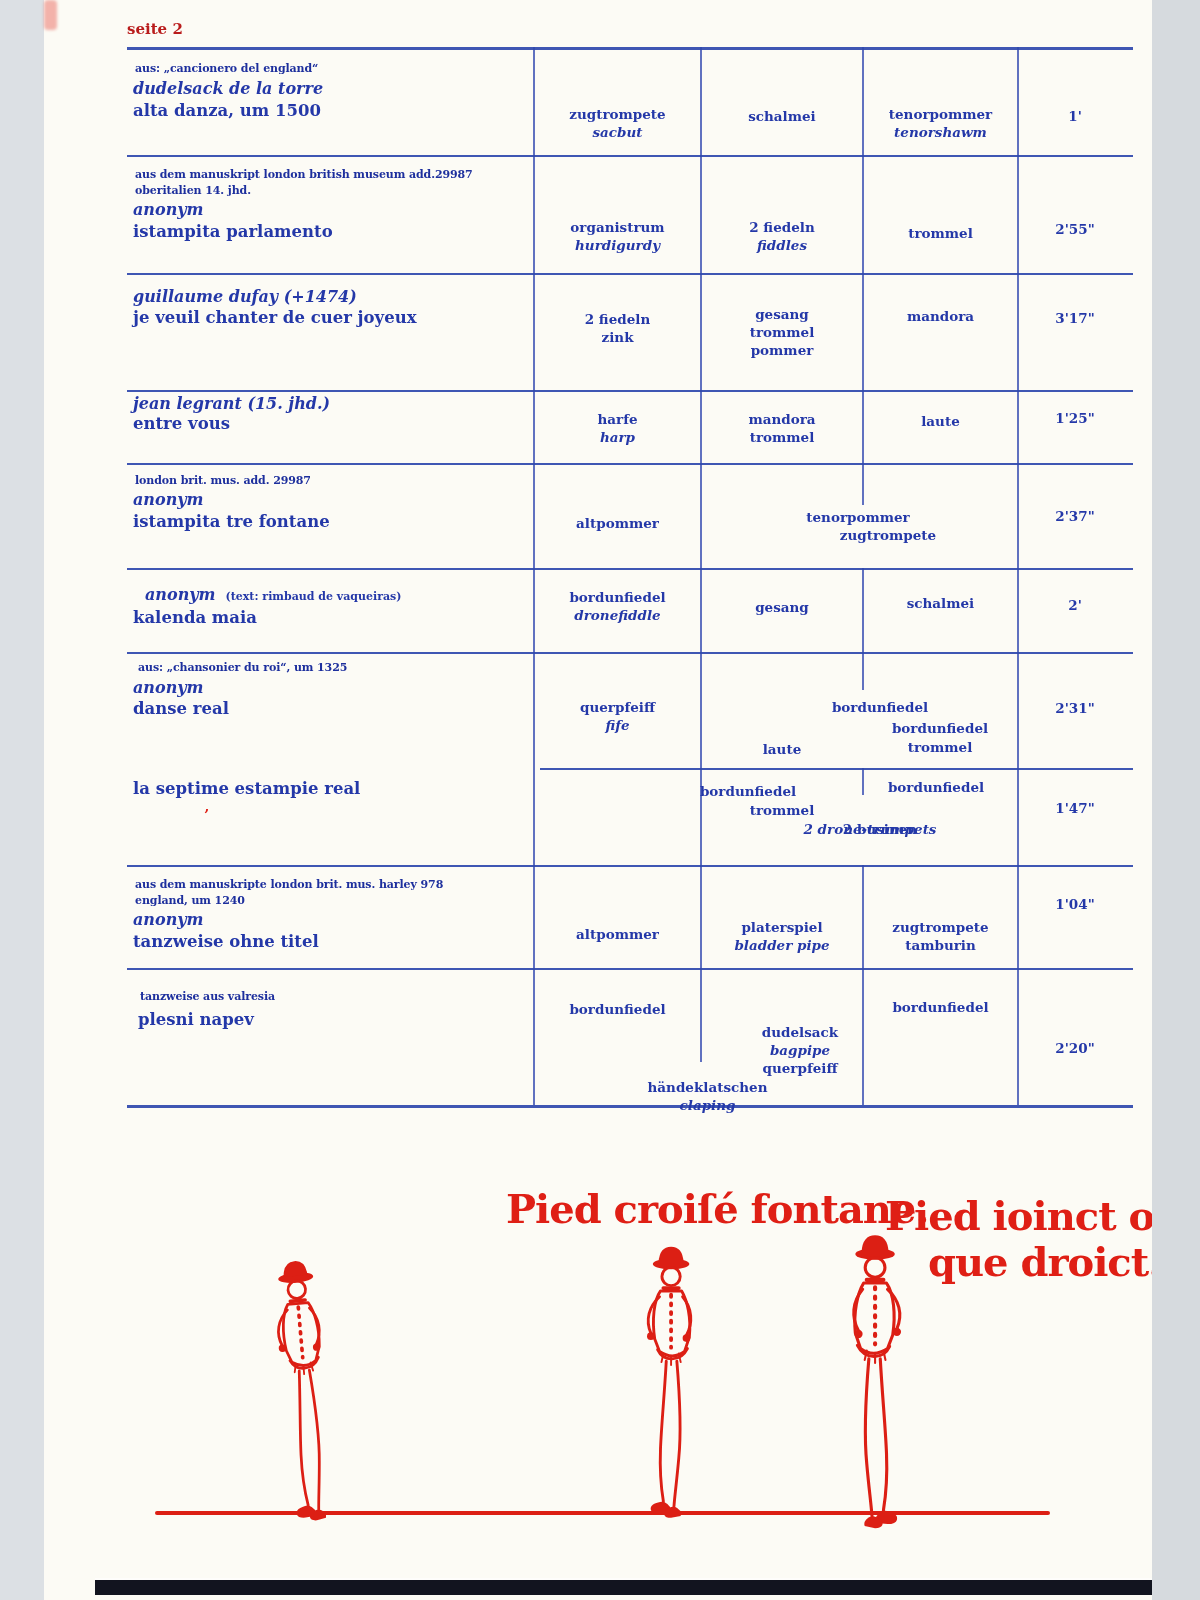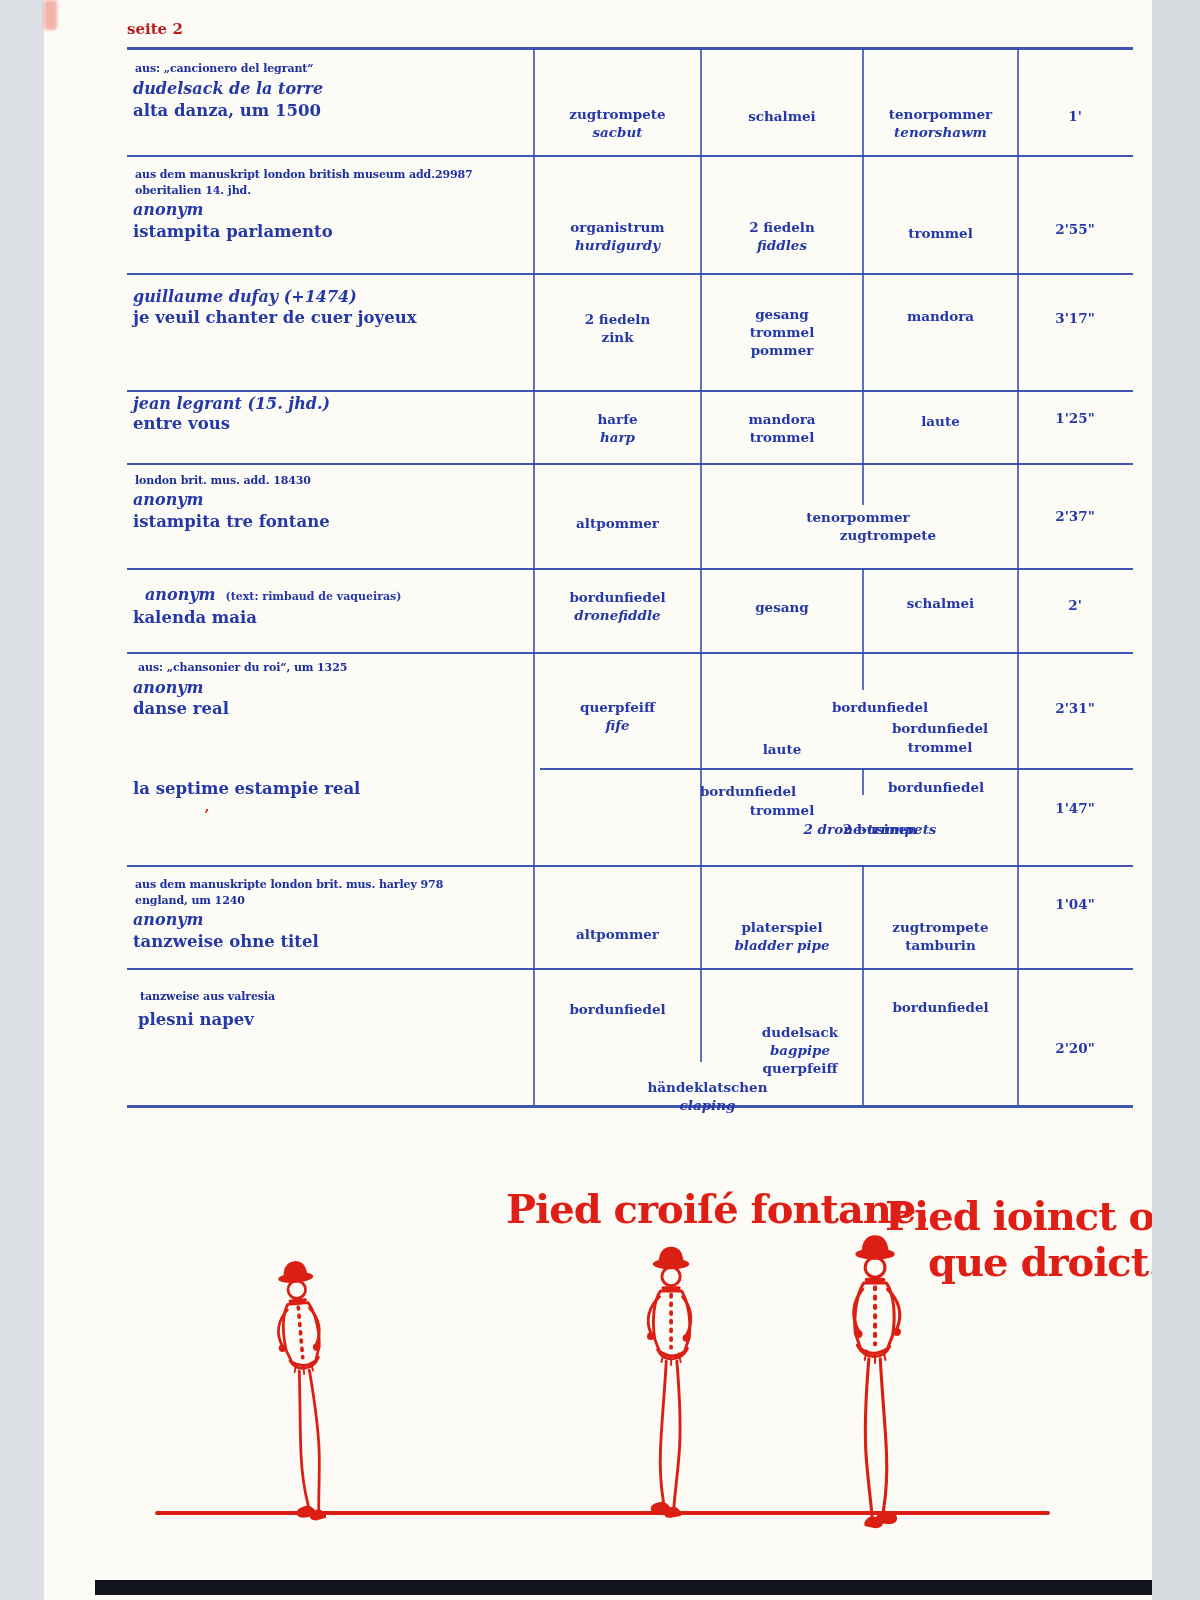--- a/index.html
+++ b/index.html
@@ -60,21 +60,21 @@
   <div class="hr thick" style="left:127px;top:1105px;width:1006px"></div>
 
   <div class="vr" style="left:533px;top:47px;height:1058px"></div>
   <div class="vr" style="left:700px;top:47px;height:1015px"></div>
   <div class="vr" style="left:862px;top:47px;height:458px"></div>
   <div class="vr" style="left:862px;top:568px;height:122px"></div>
   <div class="vr" style="left:862px;top:768px;height:27px"></div>
   <div class="vr" style="left:862px;top:865px;height:240px"></div>
   <div class="vr" style="left:1017px;top:47px;height:1058px"></div>
 
-  <div class="t src" style="left:135px;top:62px">aus: „cancionero del legrant“</div>
+  <div class="t src" style="left:135px;top:62px">aus: „cancionero del england“</div>
   <div class="t comp" style="left:133px;top:79px">dudelsack de la torre</div>
   <div class="t title" style="left:133px;top:101px">alta danza, um 1500</div>
   <div class="t ins" style="left:535px;top:105px;width:165px">
     <span>zugtrompete</span>
       <span class="it">sacbut</span>
   </div>
   <div class="t ins" style="left:702px;top:107px;width:160px">
     <span>schalmei</span>
   </div>
   <div class="t ins" style="left:864px;top:105px;width:153px">
@@ -124,21 +124,21 @@
   </div>
   <div class="t ins" style="left:702px;top:410px;width:160px">
     <span>mandora</span>
       <span>trommel</span>
   </div>
   <div class="t ins" style="left:864px;top:412px;width:153px">
     <span>laute</span>
   </div>
   <div class="t dur" style="left:1019px;top:410px;width:112px">1'25"</div>
 
-  <div class="t src" style="left:135px;top:474px">london brit. mus. add. 18430</div>
+  <div class="t src" style="left:135px;top:474px">london brit. mus. add. 29987</div>
   <div class="t comp" style="left:133px;top:490px">anonym</div>
   <div class="t title" style="left:133px;top:512px">istampita tre fontane</div>
   <div class="t ins" style="left:535px;top:514px;width:165px">
     <span>altpommer</span>
   </div>
   <div class="t ins" style="left:768px;top:508px;width:180px">
     <span>tenorpommer</span>
   </div>
   <div class="t ins" style="left:798px;top:526px;width:180px">
     <span>zugtrompete</span>

